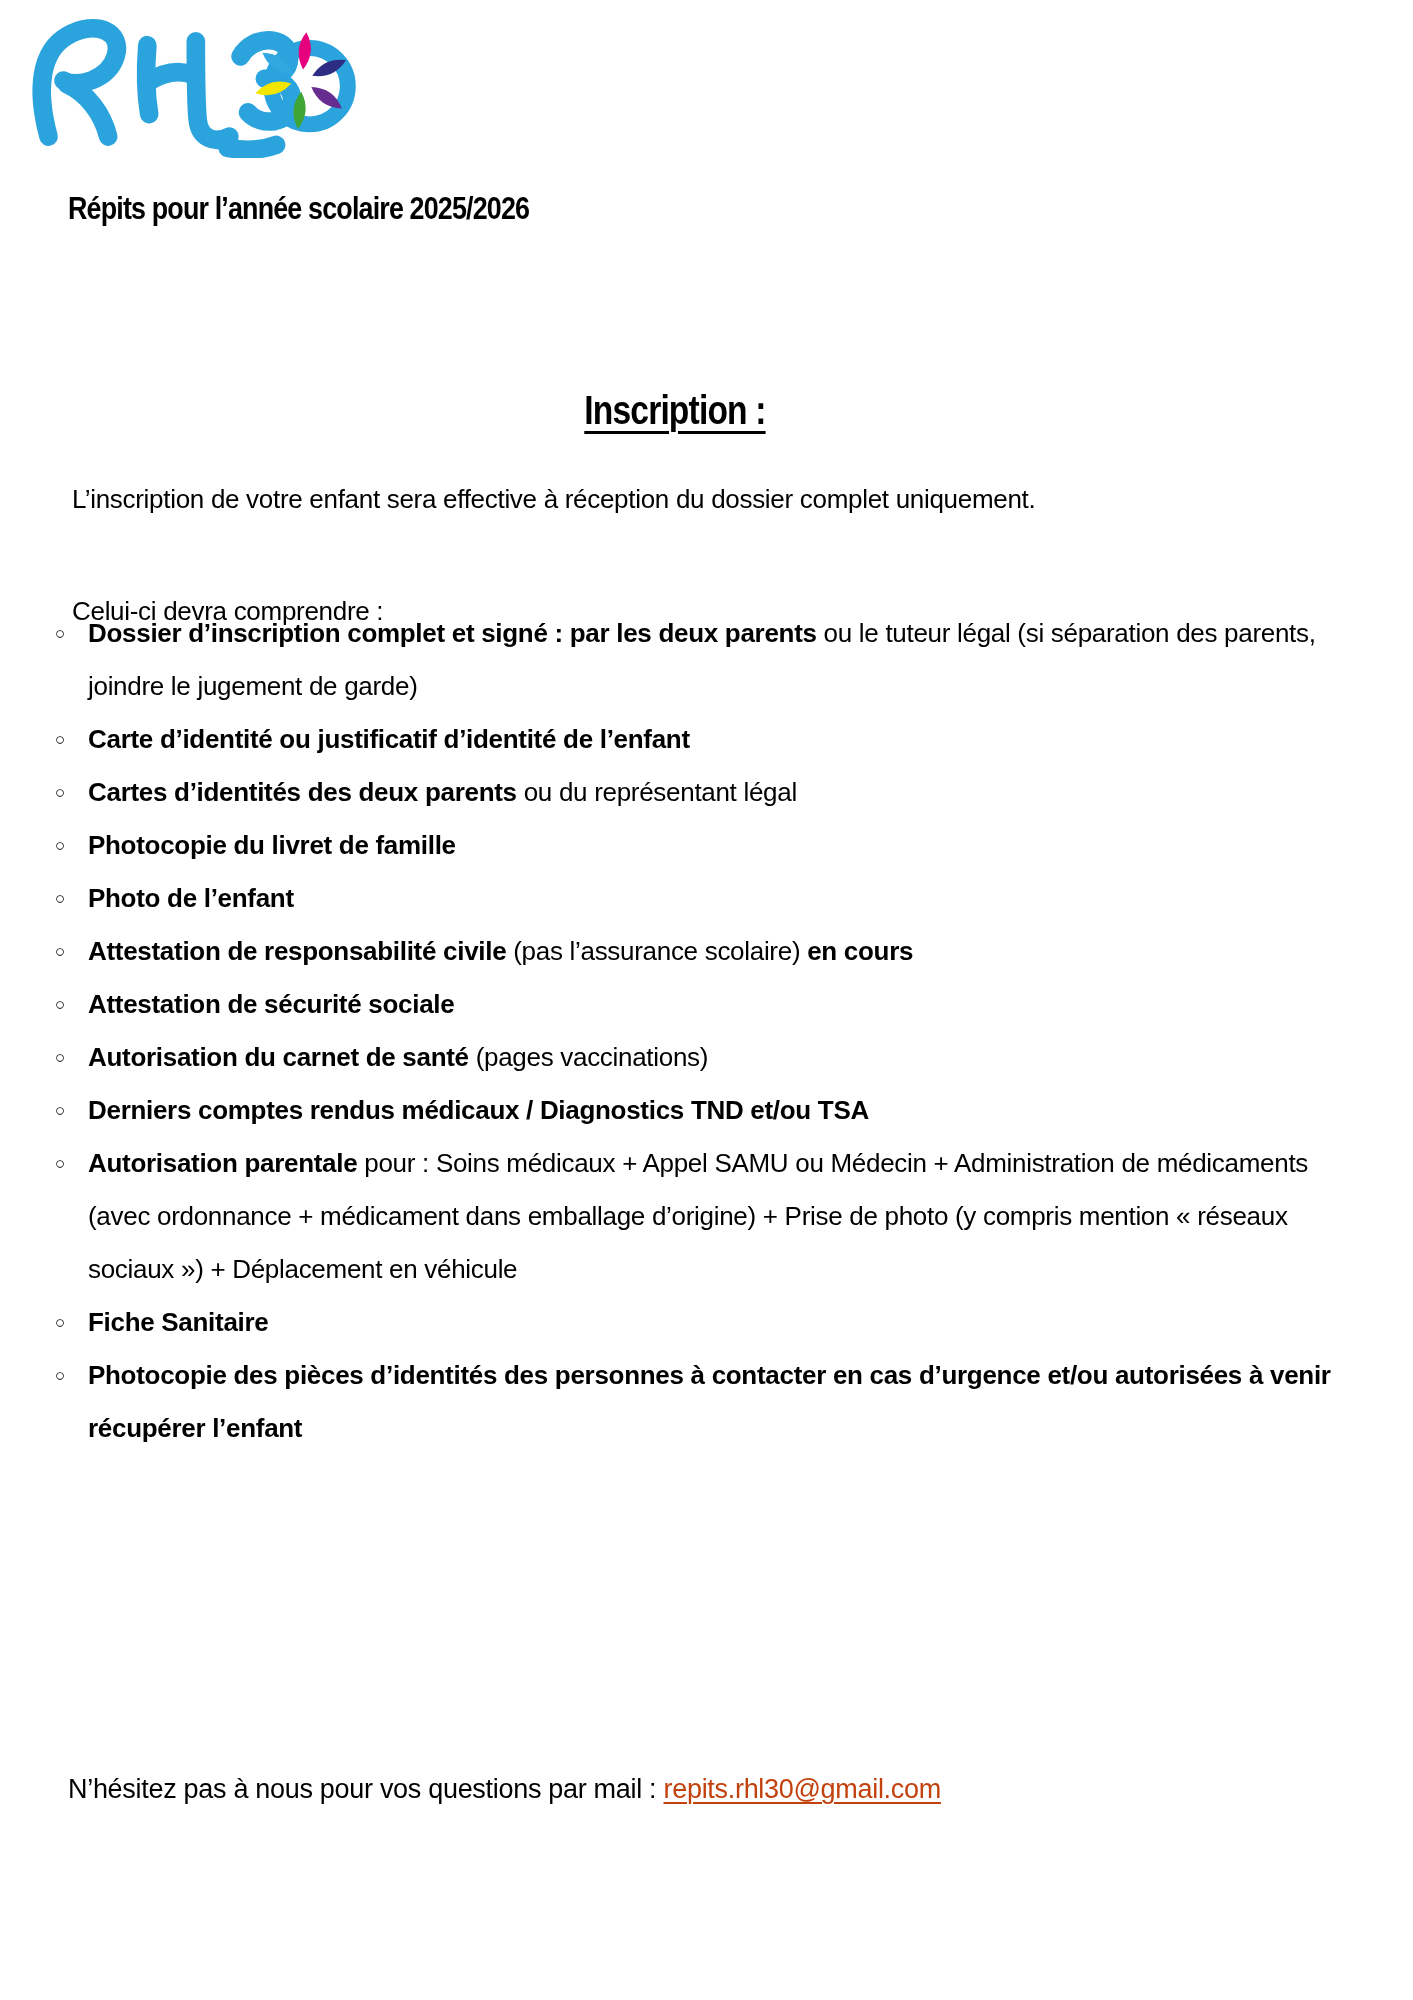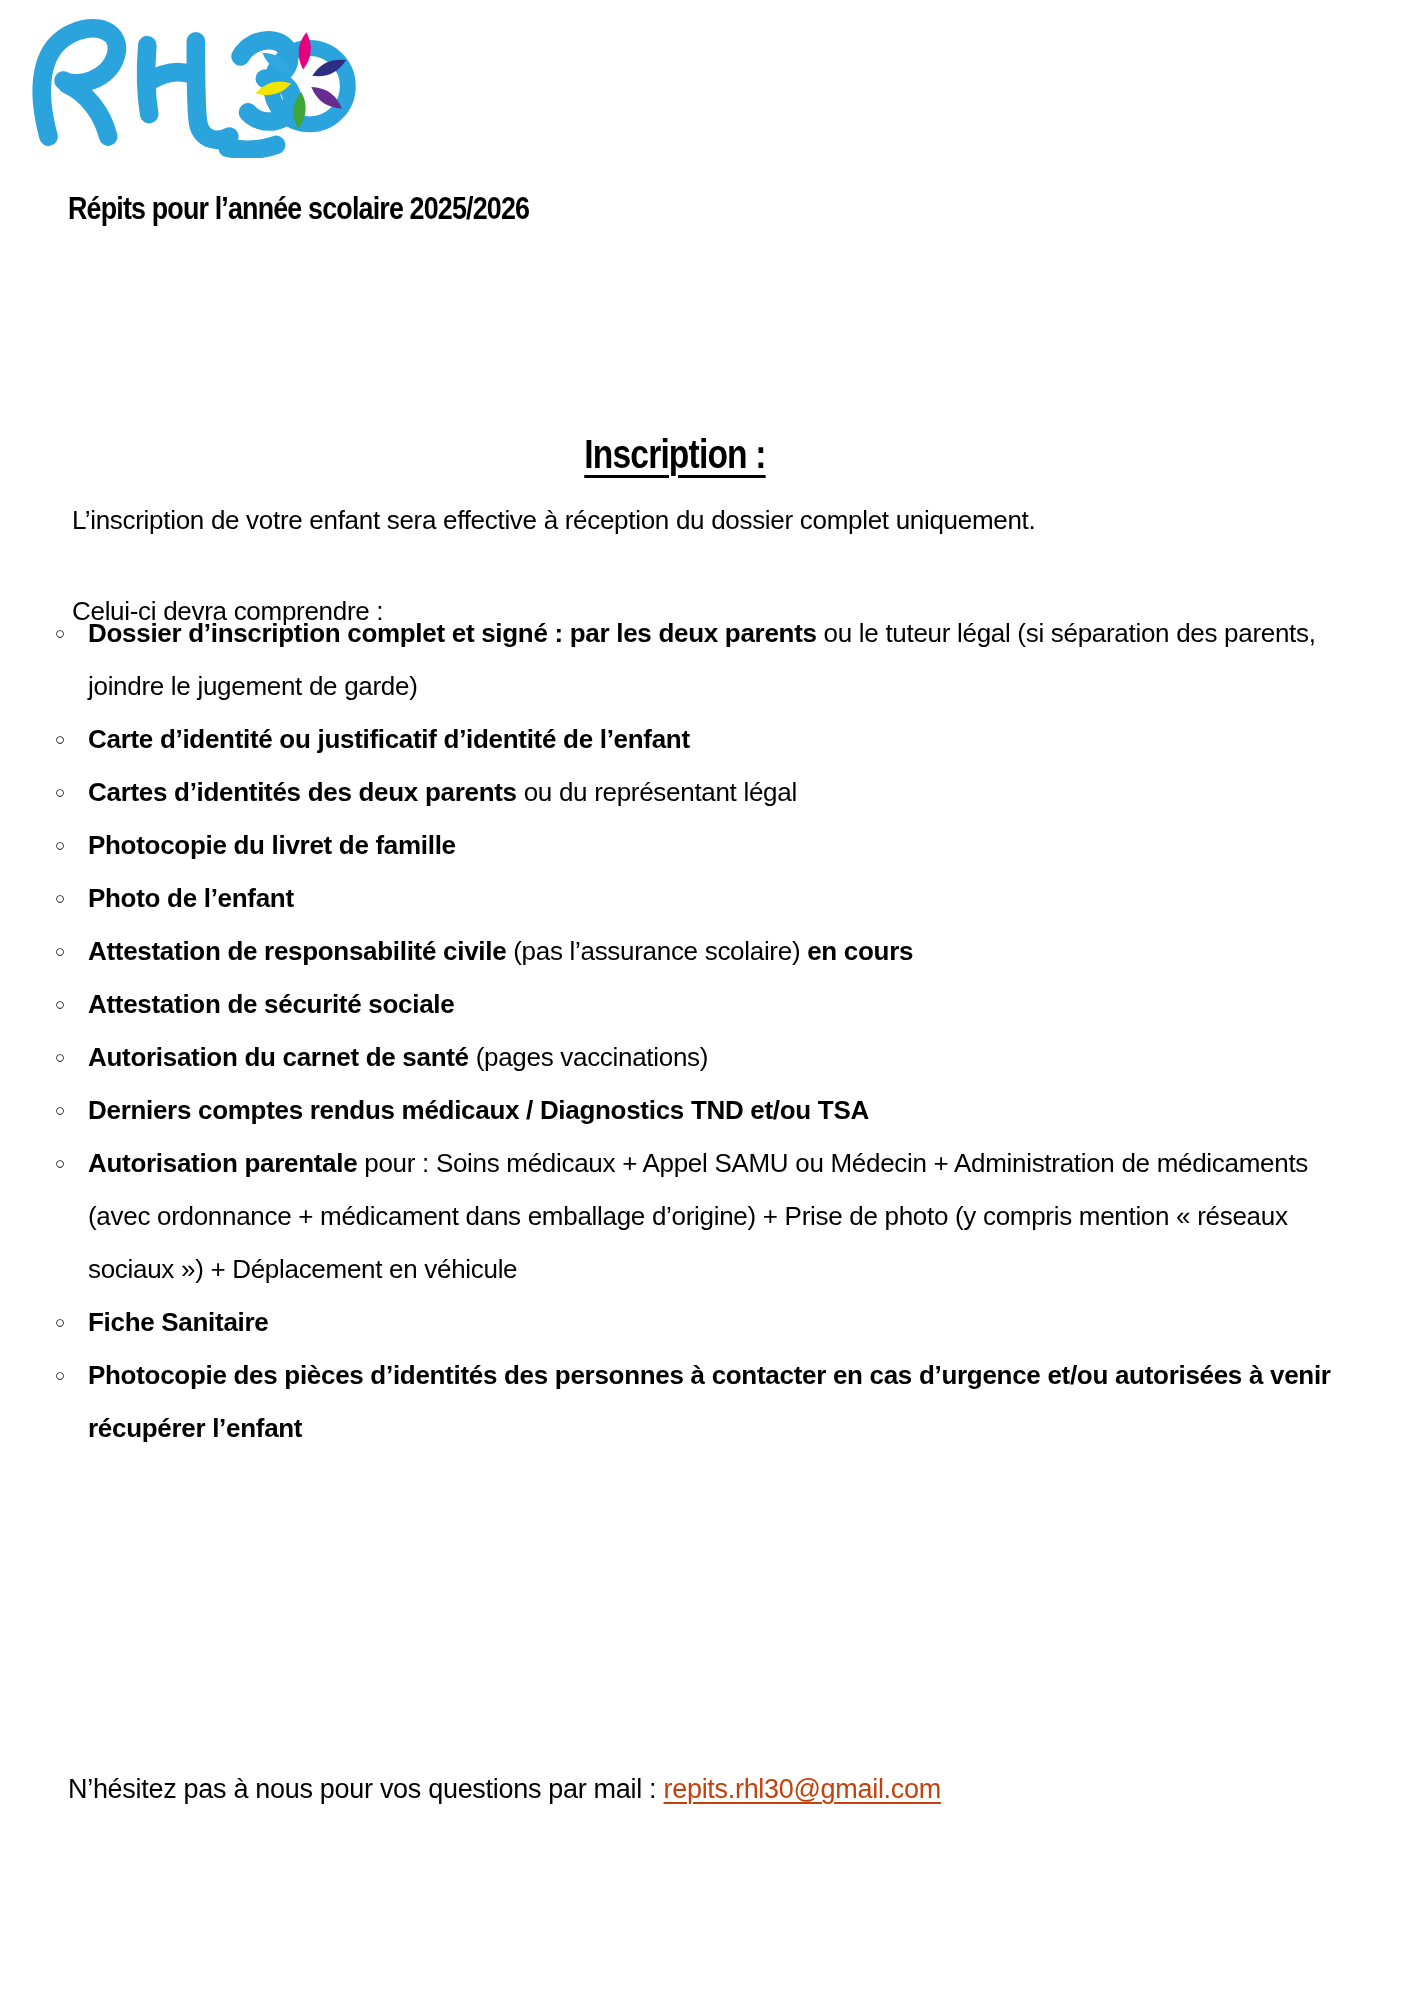--- a/index.html
+++ b/index.html
@@ -4,27 +4,27 @@
 <style>
   html,body{margin:0;padding:0;background:#ffffff;}
   body{font-family:"Liberation Sans", sans-serif; color:#000;}
   .page{position:relative;width:1413px;height:2000px;background:#fff;overflow:hidden;}
 
   .logo{position:absolute;left:28px;top:6px;width:345px;height:152px;}
 
   .doc-title{position:absolute;left:68px;top:190px;font-size:32px;font-weight:bold;
     letter-spacing:-1px;transform:scaleX(.84);transform-origin:left center;white-space:nowrap;}
 
-  .heading-wrap{position:absolute;left:0;top:388px;width:1350px;text-align:center;margin-top:44px;}
+  .heading-wrap{position:absolute;left:0;top:388px;width:1350px;text-align:center;}
   .heading{display:inline-block;font-size:40px;font-weight:bold;letter-spacing:-1px;
     transform:scaleX(.84);transform-origin:center;
     text-decoration:underline;text-decoration-thickness:3px;text-underline-offset:7px;}
 
   .para{position:absolute;left:72px;width:1280px;font-size:26px;letter-spacing:-.3px;line-height:32px;}
-  .para1{top:504px;}
+  .para1{top:483px;}
   .para2{top:595px;}
 
   .req-list{position:absolute;left:53px;top:607px;width:1300px;}
   .li{position:relative;padding-left:35px;font-size:26px;letter-spacing:-.3px;line-height:53px;}
   .li .b{font-weight:bold;text-align:right;}
   .bullet{position:absolute;left:2px;top:0;font-size:17px;line-height:53px;color:#000;}
 
   .footer{position:absolute;left:68px;top:1774px;font-size:27px;letter-spacing:-.3px;}
   .footer a{color:#c2410c;text-decoration:underline;text-decoration-thickness:2px;text-underline-offset:4px;}
 </style>

